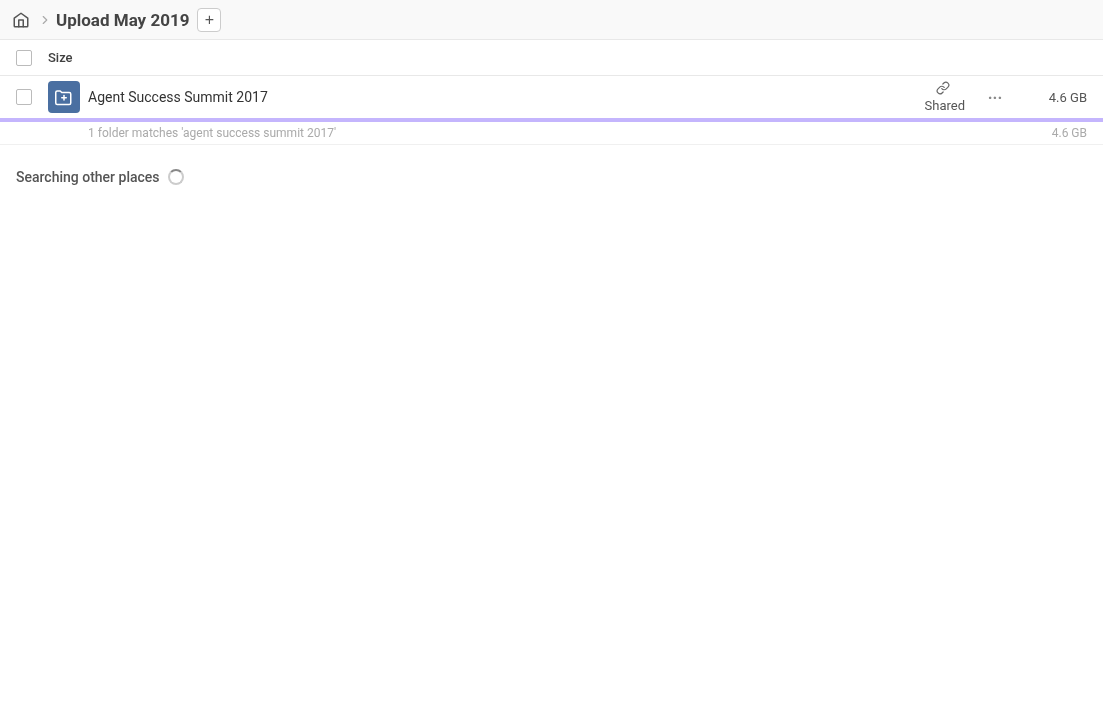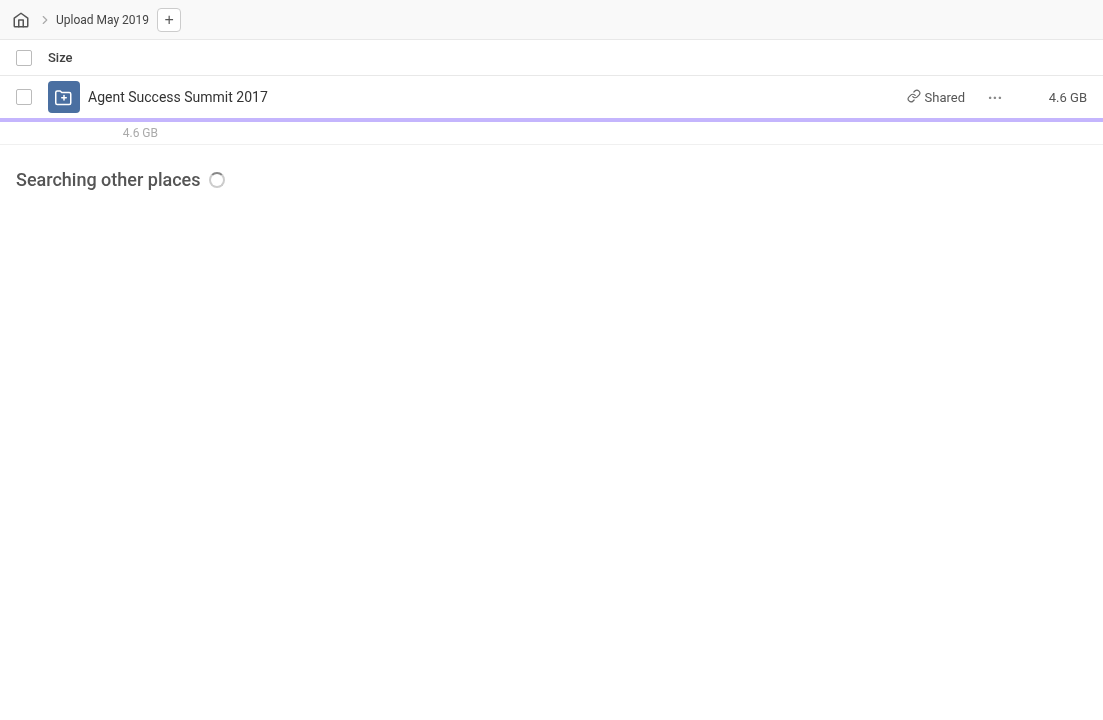--- a/index.html
+++ b/index.html
@@ -36,22 +36,22 @@
     }
 
     .chevron-icon-wrap {
       display: flex;
       align-items: center;
       margin: 0 4px;
       color: #999;
     }
 
     .breadcrumb-title {
-      font-size: 12px;
-      font-weight: 400;
+      font-size: 17px;
+      font-weight: 700;
       color: #444;
       margin-right: 8px;
     }
 
     .add-button {
       width: 24px;
       height: 24px;
       border: 1px solid #ccc;
       border-radius: 4px;
       background: white;
@@ -138,20 +138,21 @@
       color: #333;
       font-weight: 400;
     }
 
     .shared-section {
       display: flex;
       align-items: center;
       margin-right: 16px;
       color: #555;
       font-size: 13px;
+      flex-direction: column;
     }
 
     .link-icon {
       margin-right: 4px;
       font-size: 14px;
       color: #666;
     }
 
     .more-options {
       width: 28px;
@@ -197,21 +198,21 @@
     }
 
     
     .searching-section {
       padding: 24px 16px 12px 16px;
       display: flex;
       align-items: center;
     }
 
     .searching-text {
-      font-size: 18px;
+      font-size: 14px;
       font-weight: 500;
       color: #555;
       margin-right: 8px;
     }
 
     .spinner {
       width: 16px;
       height: 16px;
       border: 2px solid #ccc;
       border-top-color: #888;
@@ -277,19 +278,20 @@
         <path d="M14 11a5 5 0 0 0-7.54-.54l-3 3a5 5 0 0 0 7.07 7.07l1.71-1.71"></path>
       </svg>
     </span>
     <span>Shared</span>
   </div>
   <div class="more-options">···</div>
   <span class="file-size">4.6 GB</span>
 </div>
 
 <div class="sub-match-row">
+  <span class="sub-match-text">1 folder matches 'agent success summit 2017'</span>
   <span class="sub-match-size">4.6 GB</span>
 </div>
 
 <div class="searching-section">
   <span class="searching-text">Searching other places</span>
   <div class="spinner"></div>
 </div>
 
 </body></html>

